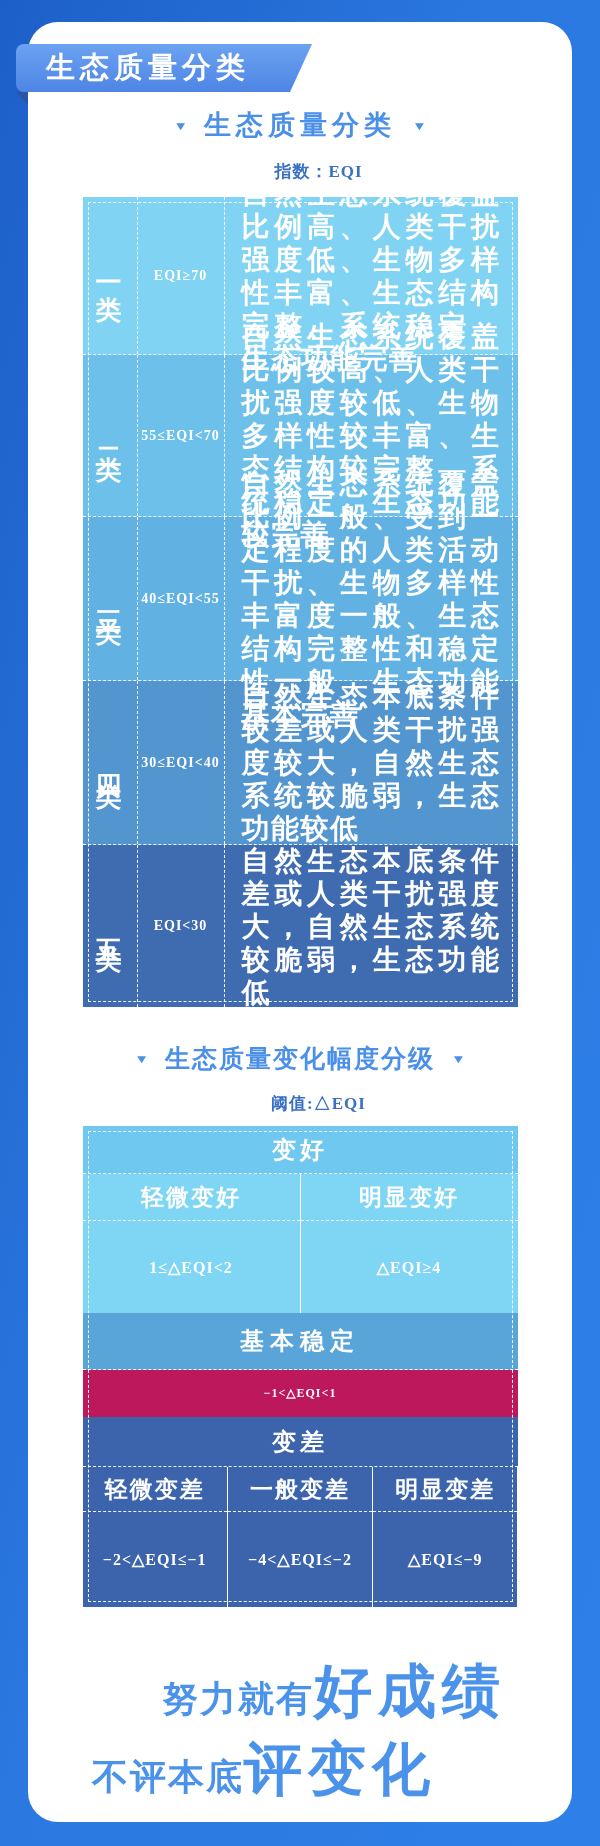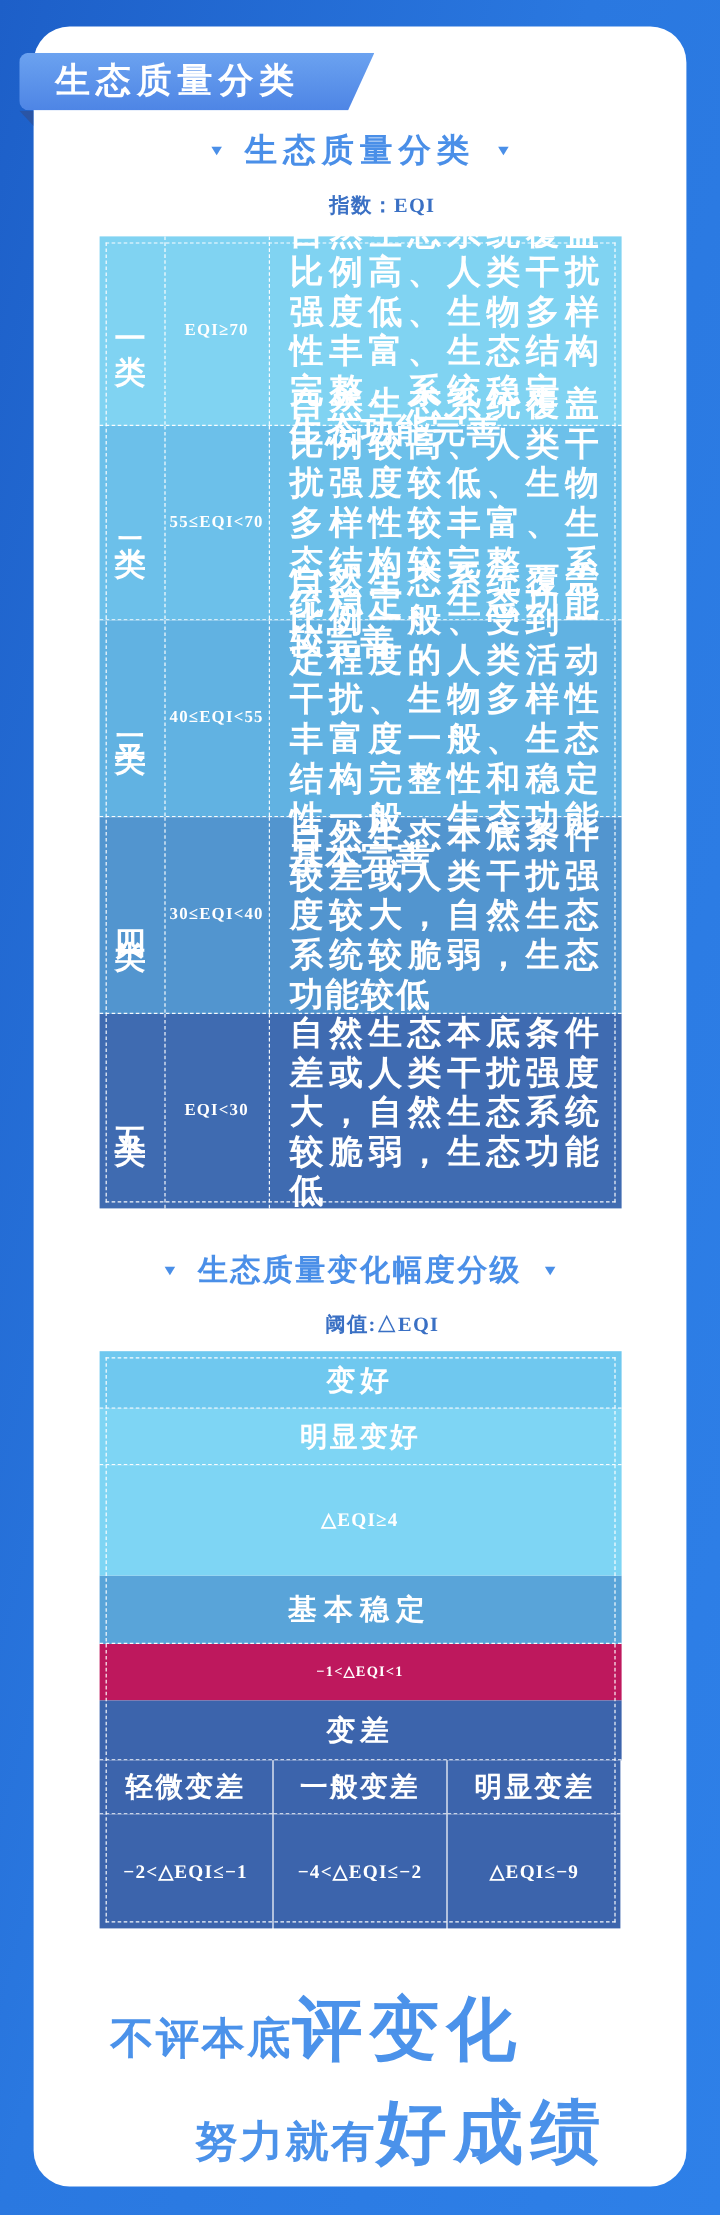--- a/index.html
+++ b/index.html
@@ -145,20 +145,24 @@
     <span class="tri">▼</span>
     <span class="txt">生态质量变化幅度分级</span>
     <span class="tri">▼</span>
   </div>
   <div class="subtitle">阈值:△EQI</div>
 
   <div class="tbl tbl2">
     <div class="sec-better">
       <div class="hdr dashB">变好</div>
       <div class="cols">
+        <div class="col dashR">
+          <div class="lbl dashB">轻微变好</div>
+          <div class="val">1≤△EQI&lt;2</div>
+        </div>
         <div class="col">
           <div class="lbl dashB">明显变好</div>
           <div class="val">△EQI≥4</div>
         </div>
       </div>
     </div>
     <div class="sec-stable">
       <div class="hdr dashB">基本稳定</div>
       <div class="val">−1&lt;△EQI&lt;1</div>
     </div>
@@ -175,27 +179,27 @@
         </div>
         <div class="col">
           <div class="lbl dashB">明显变差</div>
           <div class="val">△EQI≤−9</div>
         </div>
       </div>
     </div>
   </div>
 
   <div class="slogan">
+    <div class="slogan-line l2">
+      <span class="small">努力就有</span>
+      <span class="big">好成绩</span>
+    </div>
     <div class="slogan-line l1">
       <span class="small">不评本底</span>
       <span class="big">评变化</span>
-    </div>
-    <div class="slogan-line l2">
-      <span class="small">努力就有</span>
-      <span class="big">好成绩</span>
     </div>
   </div>
 
 </div>
 
 <div class="banner">
   <span class="banner-title">生态质量分类</span>
 </div>
 <div class="banner-fold"></div>
 

